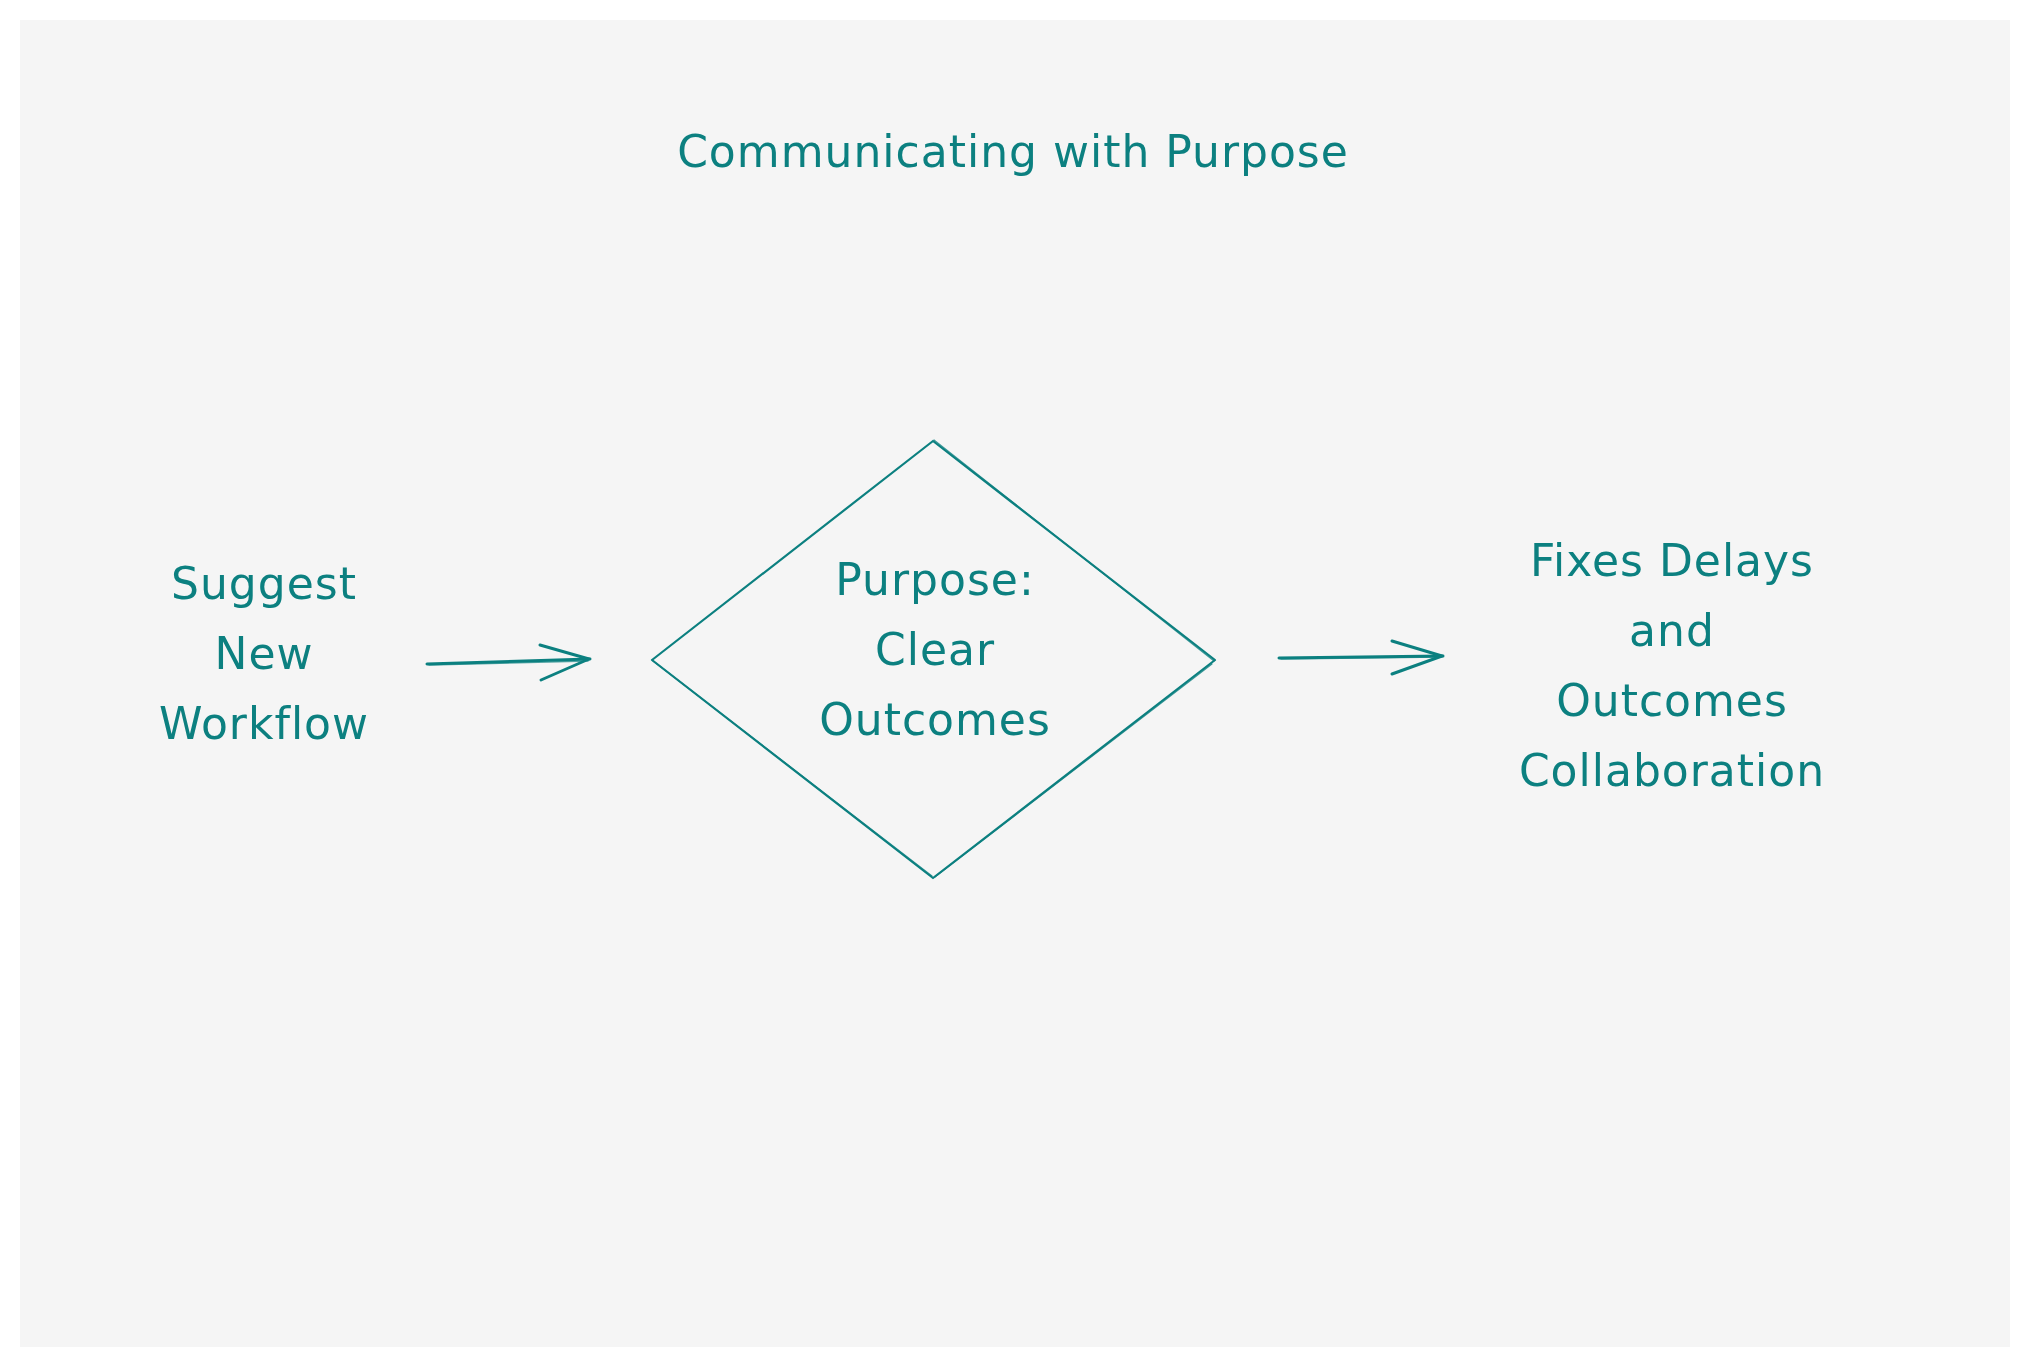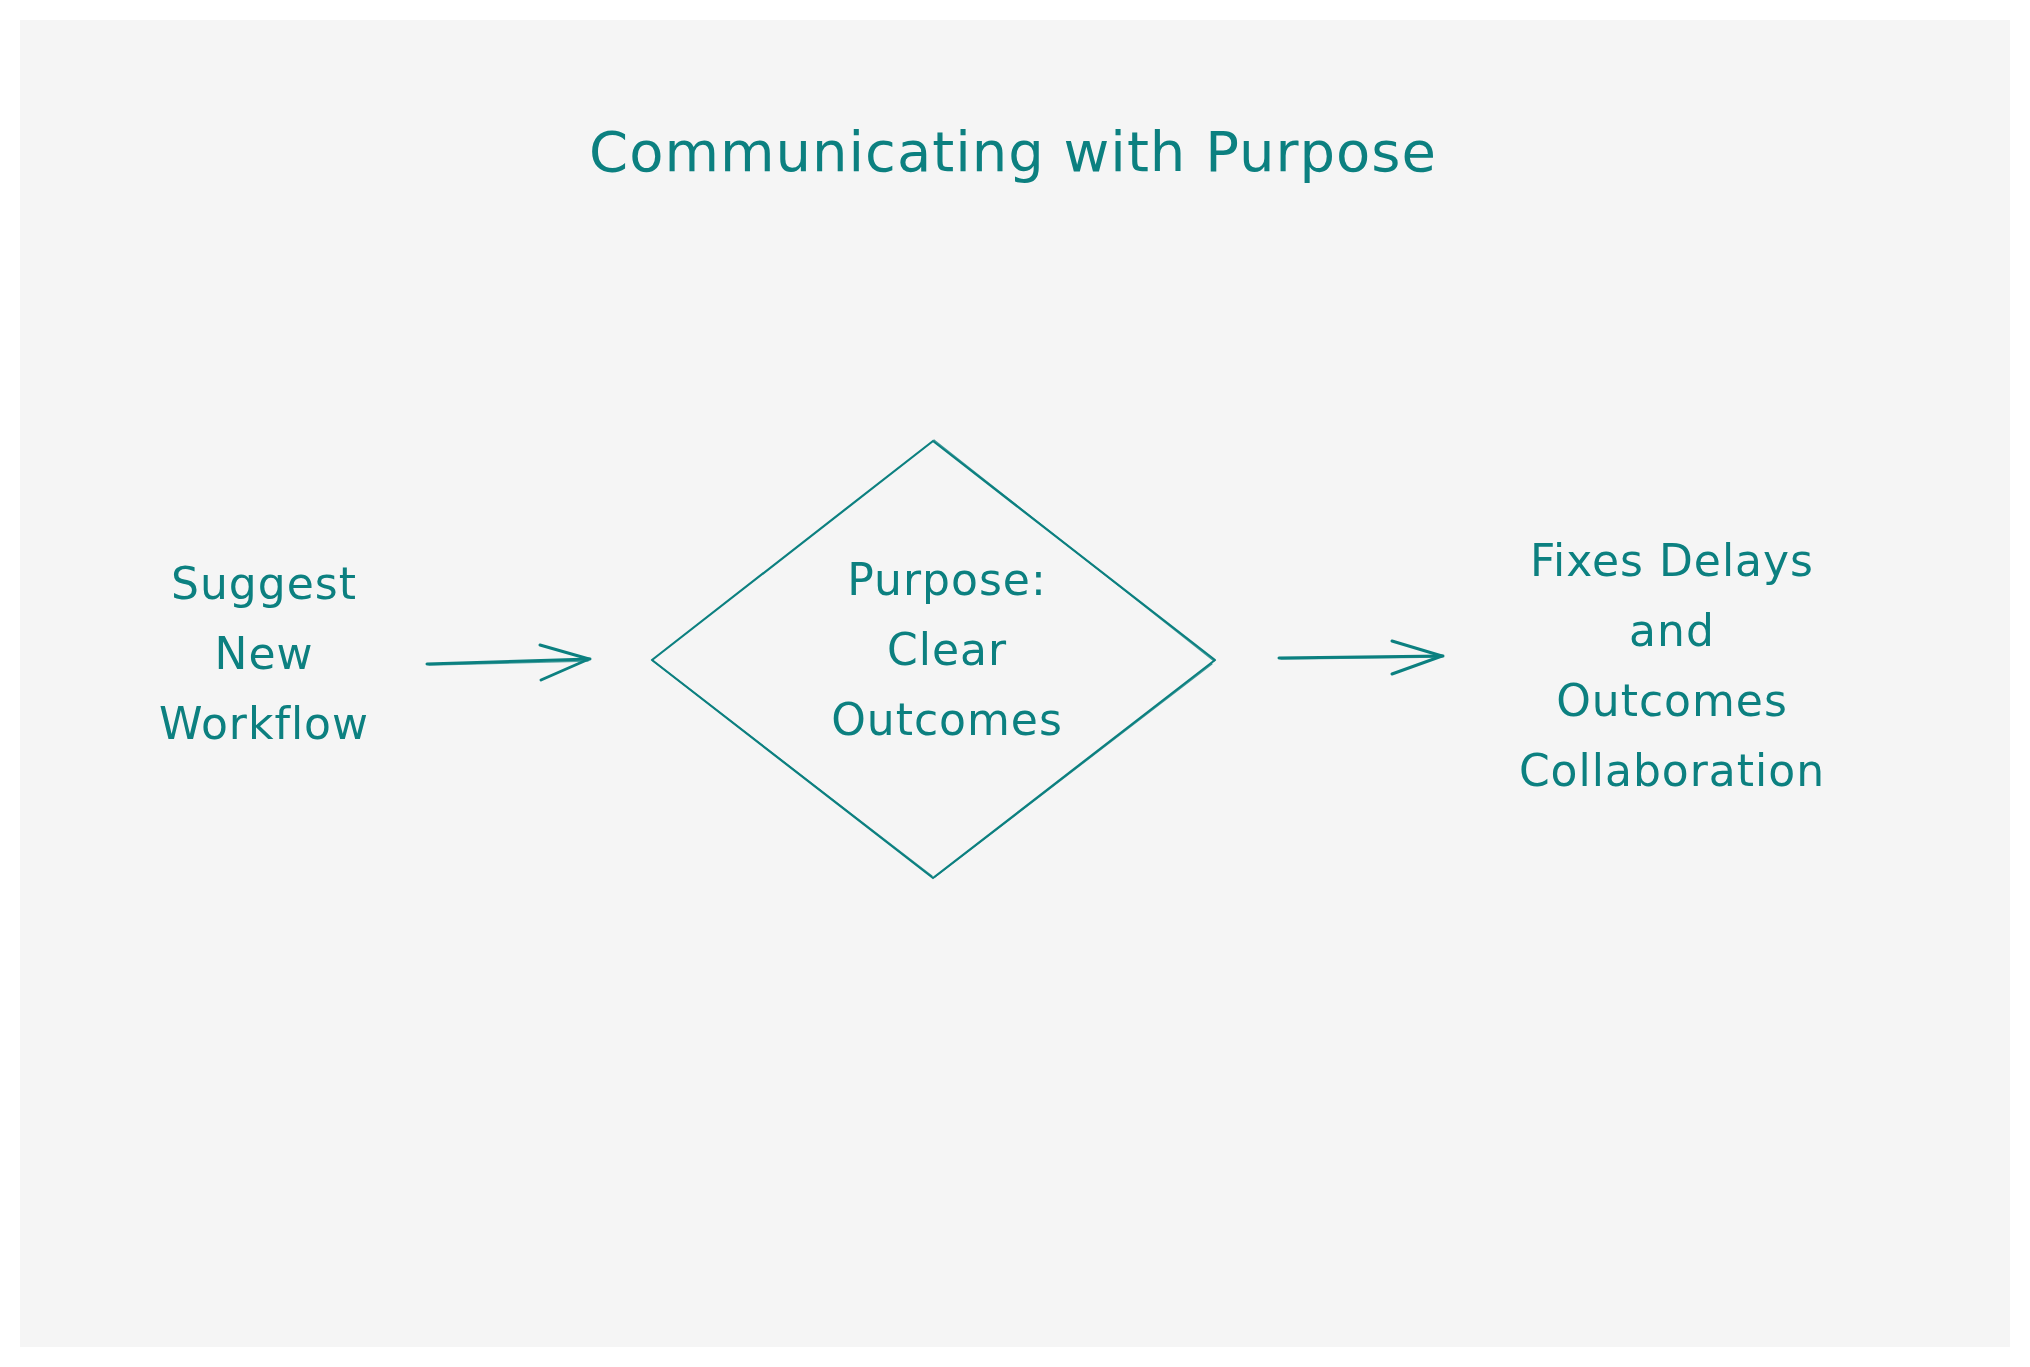--- a/index.html
+++ b/index.html
@@ -10,21 +10,21 @@
   }
   .txt {
     position: absolute;
     color: #0c8080;
     font-family: "DejaVu Sans", sans-serif;
     text-align: center;
     white-space: pre-line;
     transform: translate(-50%, -50%);
     letter-spacing: 1px;
   }
-  .title { font-size: 56px; line-height: 1.2; }
+  .title { font-size: 44px; line-height: 1.2; }
   .label { font-size: 44px; line-height: 70px; }
   svg.shapes { position: absolute; left: 0; top: 0; }
 </style>
 </head>
 <body>
 
 <div class="canvas"></div>
 
 <div class="txt title" style="left:1013px; top:152px;">Communicating with Purpose</div>
 
@@ -47,20 +47,20 @@
       <path d="M1281 659 L1441 657" stroke-width="1.5" opacity="0.7"></path>
       <path d="M1392 641 L1442 656 L1392 674" stroke-width="3"></path>
     </g>
   </g>
 </svg>
 
 <div class="txt label" style="left:264px; top:654px;text-align:center;">Suggest
 New
 Workflow</div>
 
-<div class="txt label" style="left:935px; top:650px;margin-left:12px;">Purpose:
+<div class="txt label" style="left:935px; top:650px;">Purpose:
 Clear
 Outcomes</div>
 
 <div class="txt label" style="left:1672px; top:666px;">Fixes Delays
 and
 Outcomes
 Collaboration</div>
 
 </body></html>

